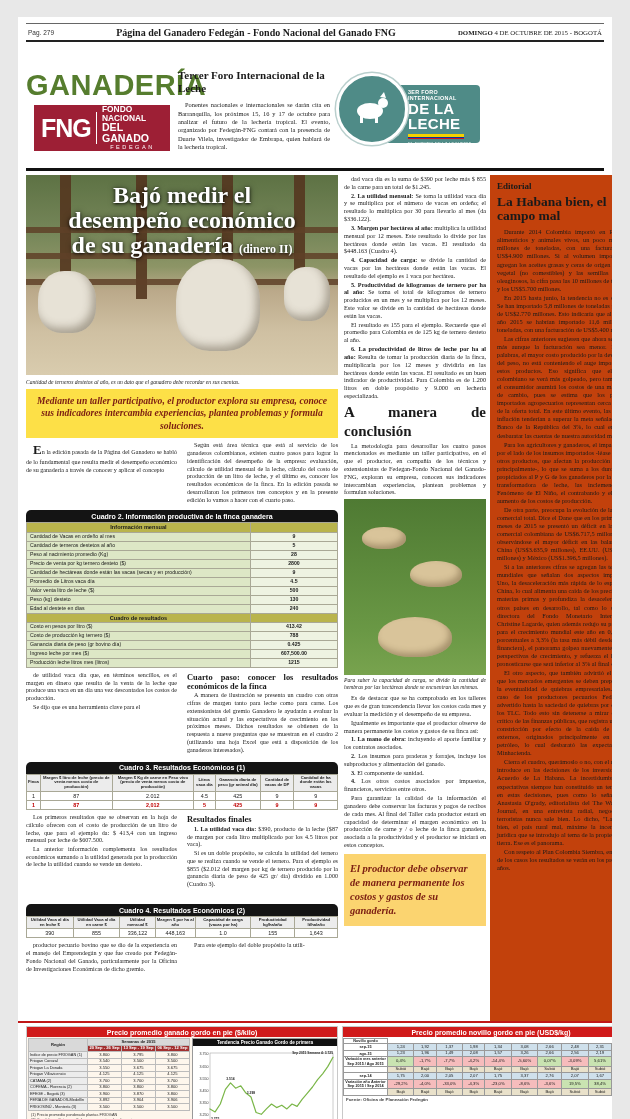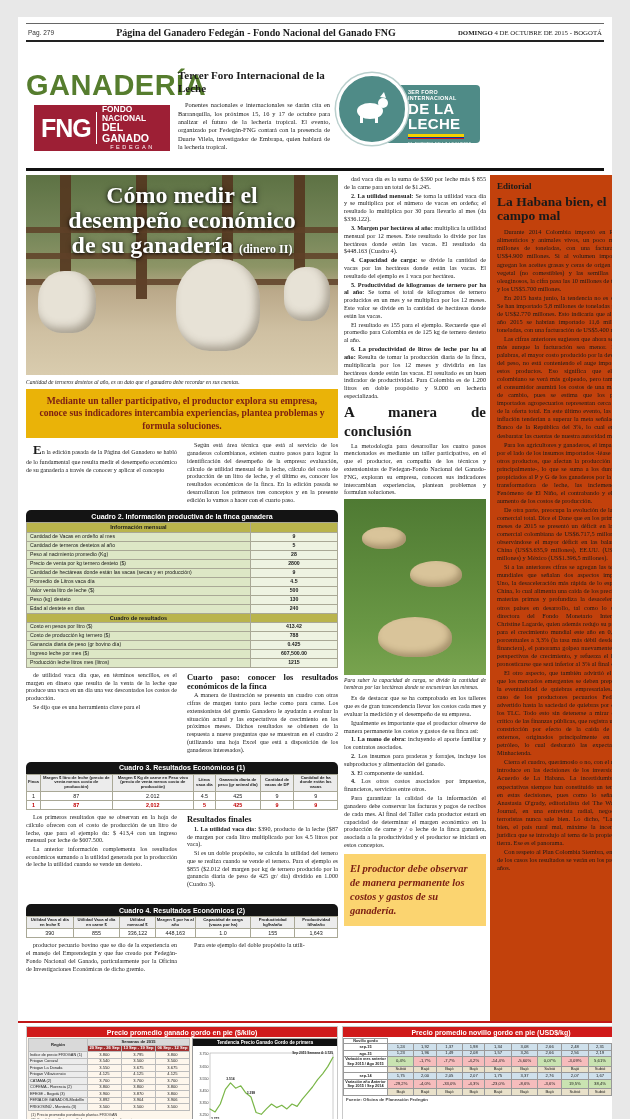--- a/index.html
+++ b/index.html
@@ -41,21 +41,21 @@
 
 .leftregion{position:absolute;left:8px;top:158px;width:312px;height:846px;overflow:hidden}
 .leftregion>*{margin-bottom:4px}
 .photo1{position:relative;height:200px;background:linear-gradient(180deg,#5d7244 0%,#77875a 30%,#8d9566 46%,#bba98a 58%,#cfc0a2 78%,#d9ccae 100%);overflow:hidden}
 .rail{position:absolute;left:0;right:0;height:6px;background:#5f4128;opacity:.85}
 .post{position:absolute;top:0;width:11px;height:62%;background:#54361f;opacity:.9}
 .cow{position:absolute;background:#e7e2d6;border-radius:45% 45% 40% 40%;box-shadow:inset -4px -5px 8px rgba(90,80,60,.45)}
 .photo-title{position:absolute;left:4px;right:4px;top:8px;text-align:center;color:#fff;font-weight:bold;font-size:24px;line-height:1.04;text-shadow:0 1px 3px rgba(0,0,0,.85),0 0 6px rgba(0,0,0,.5)}
 .photo-title .suffix{font-size:12px;font-weight:bold}
 .caption{font-size:5.6px;font-style:italic;color:#222}
-.pullquote{background:#eab308;color:#7d2013;font-weight:bold;text-align:center;font-size:9.6px;line-height:1.3;padding:6px 10px}
+.pullquote{background:#fde047;color:#7d2013;font-weight:bold;font-style:italic;text-align:center;font-size:9.6px;line-height:1.3;padding:6px 10px}
 .twocol{display:flex;gap:10px;overflow:hidden}
 .tc{flex:1;overflow:hidden;font-size:6.1px;line-height:1.27;text-align:justify}
 .tc p{text-indent:7px;margin-bottom:1px}
 .tc h4{font-size:8.4px;line-height:1.05;margin:2px 0 1px;text-indent:0}
 .b1{height:64px}.b2{height:86px}.b3{height:86px}.b4{height:40px}
 .dropcap p:first-child::first-letter{font-size:13px;font-weight:bold}
 
 
 .cuadro{width:100%;border-collapse:collapse;font-family:"Liberation Sans",sans-serif}
 .cuadro-title{background:#141414;color:#fff;font:bold 7px "Liberation Sans",sans-serif;text-align:center;padding:2.5px 2px;border-radius:5px 5px 0 0}
@@ -165,21 +165,21 @@
       <div class="post" style="left:110px"></div>
       <div class="post" style="left:196px"></div>
       <div class="post" style="left:268px"></div>
       <div class="rail" style="top:52px"></div>
       <div class="rail" style="top:78px"></div>
       <div class="rail" style="top:104px"></div>
       <div class="cow" style="left:12px;top:96px;width:58px;height:62px"></div>
       <div class="cow" style="left:150px;top:84px;width:84px;height:92px"></div>
       <div class="cow" style="left:258px;top:92px;width:46px;height:54px"></div>
       <div class="photo-title">
-        <div>Cómo medir el</div>
+        <div>Bajó medir el</div>
         <div>desempeño económico</div>
         <div><span>de su ganadería</span> <span class="suffix">(dinero II)</span></div>
       </div>
     </div>
     <div class="caption">Cantidad de terneros destetos al año, es un dato que el ganadero debe recordar en sus cuentas.</div>
 
     <div class="pullquote">Mediante un taller participativo, el productor explora su empresa, conoce sus indicadores intercambia experiencias, plantea problemas y formula soluciones.</div>
 
     <div class="twocol b1">
       <div class="tc dropcap">

